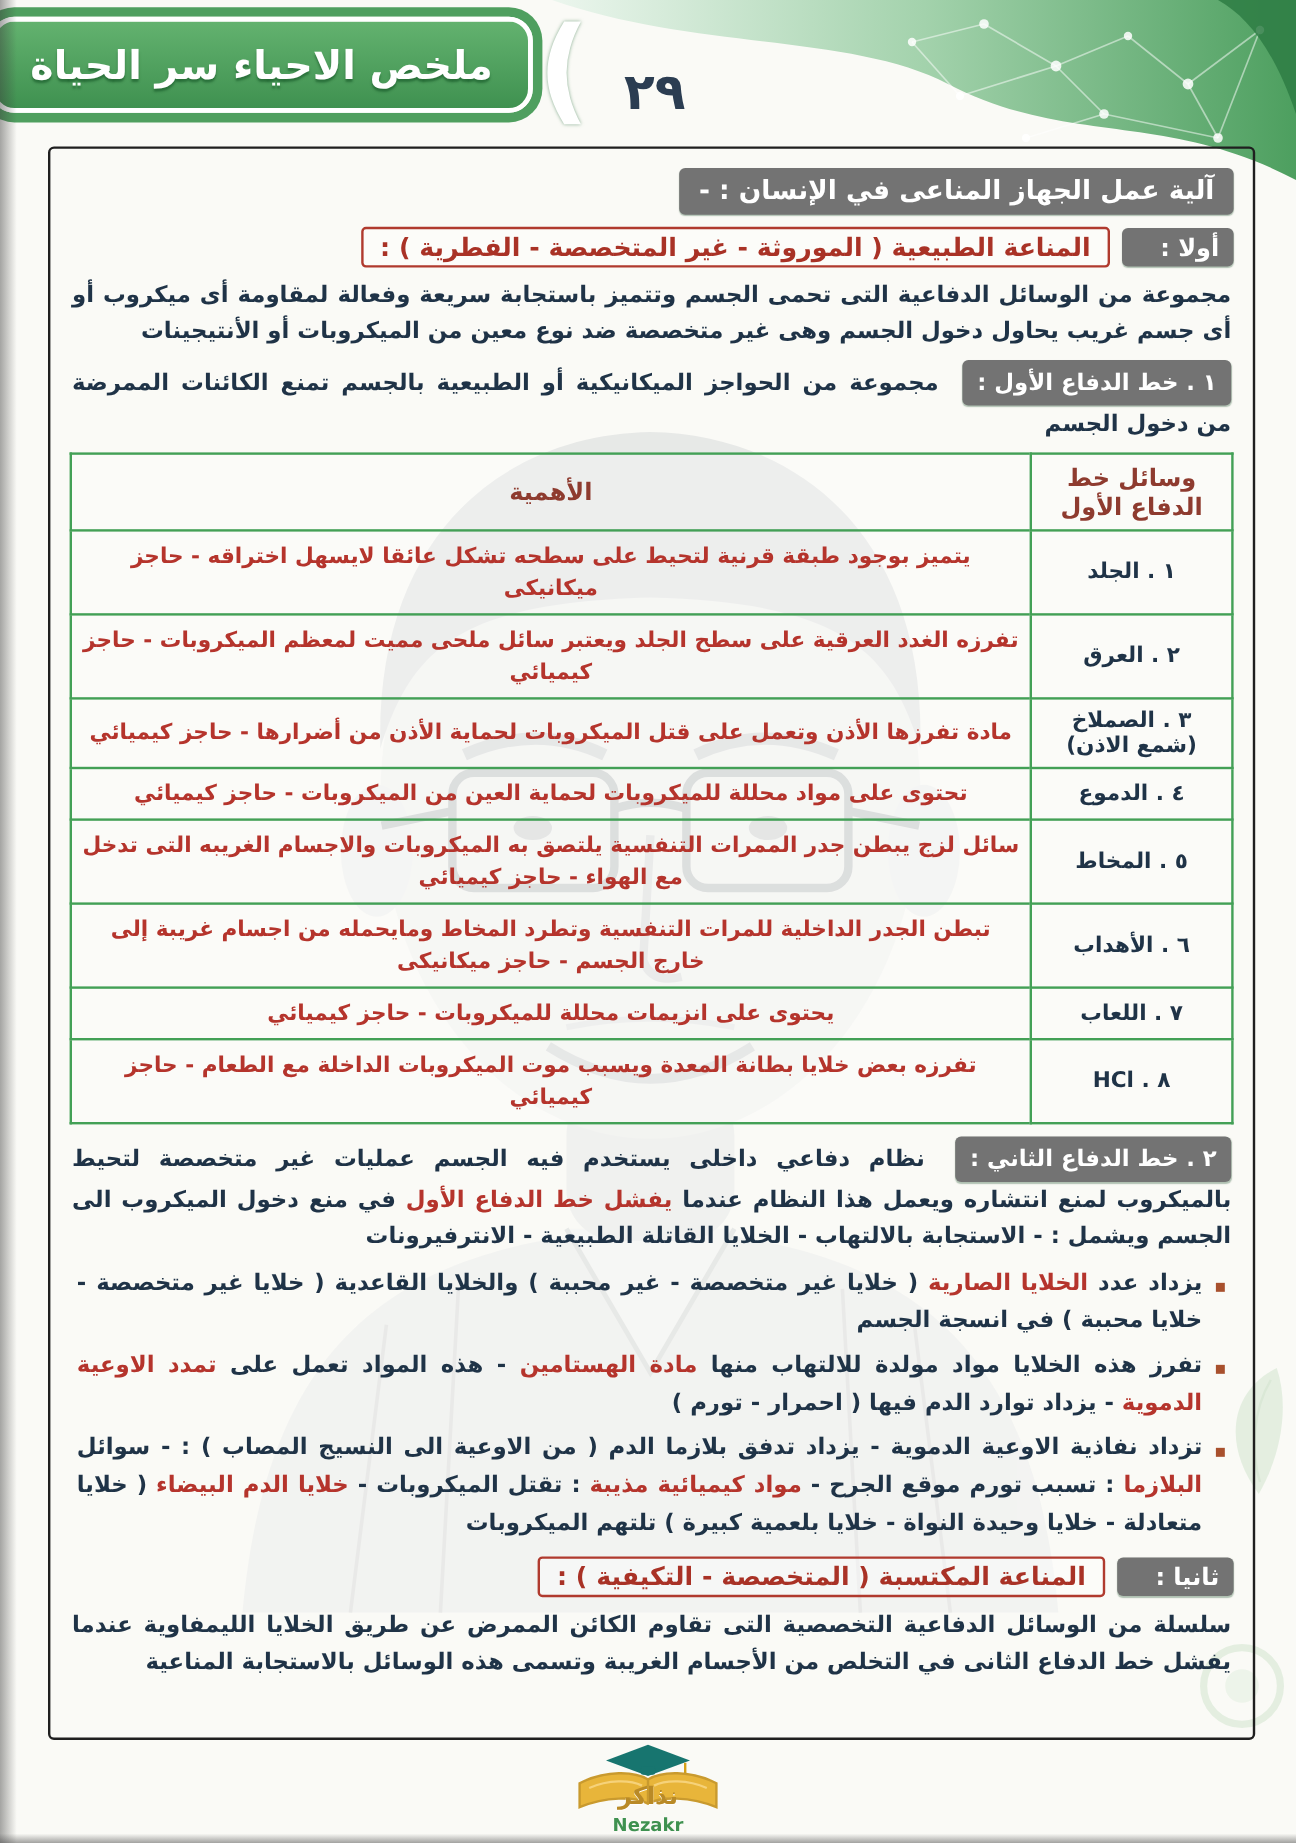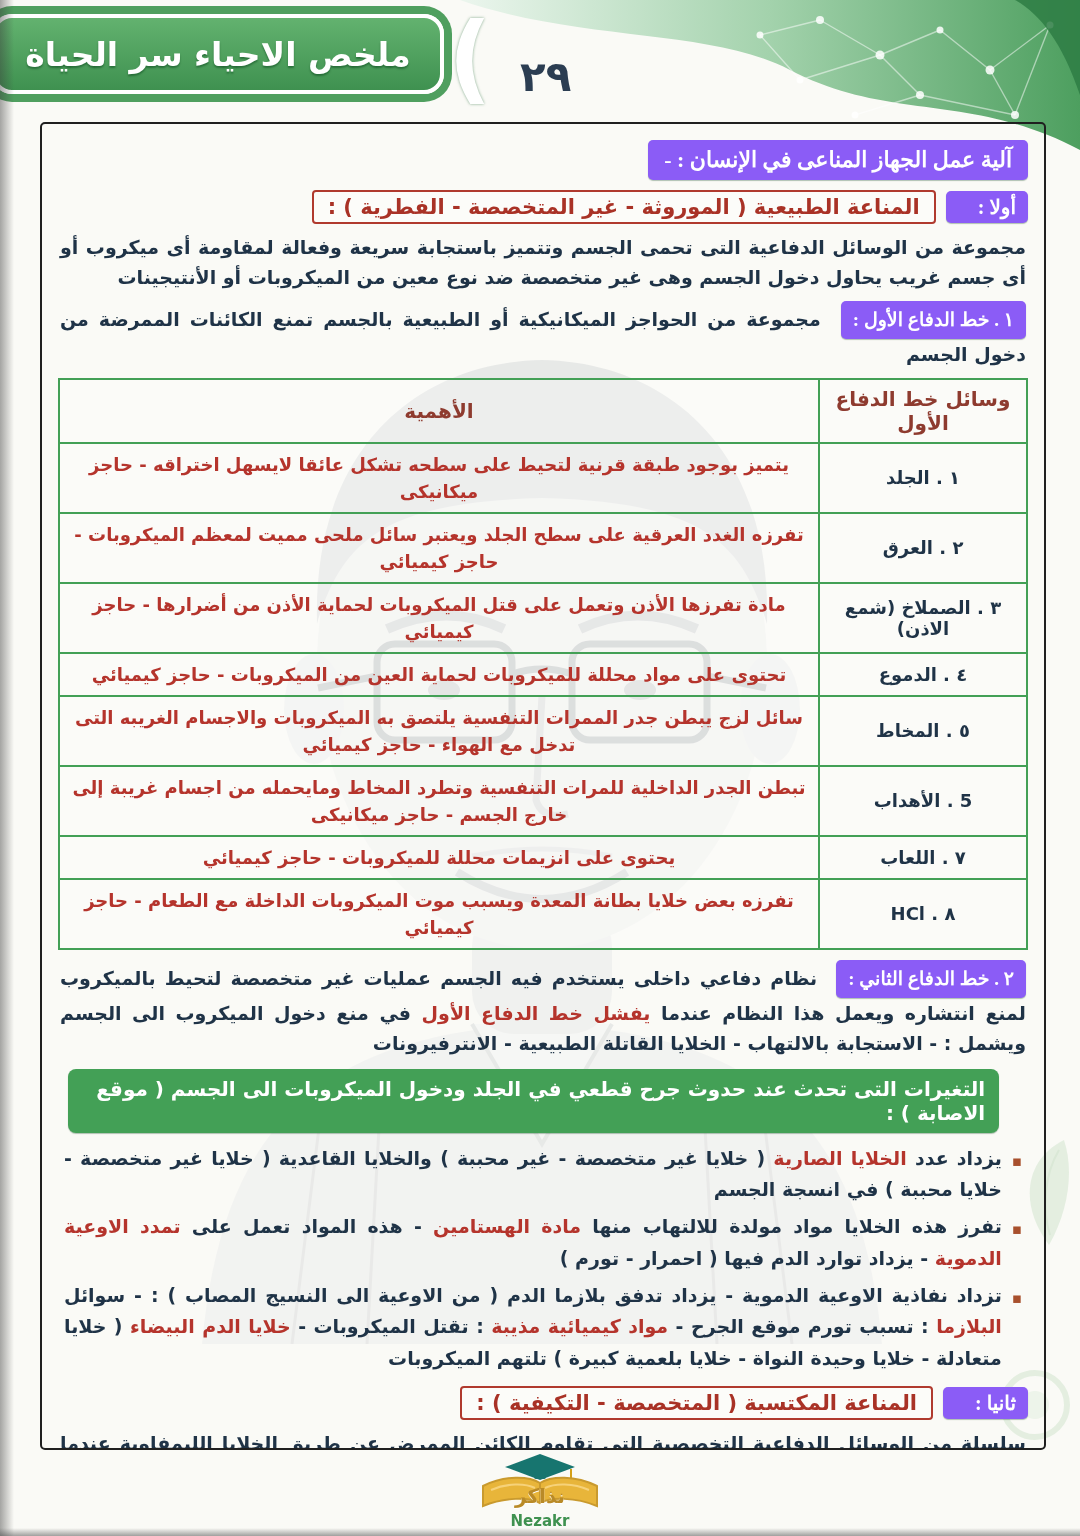--- a/index.html
+++ b/index.html
@@ -55,24 +55,23 @@
   .frame {
     position:absolute; top:122px; left:40px; right:34px; bottom:86px;
     border:2px solid #1f1f1f; border-radius:5px;
     padding:14px 16px; direction:rtl; overflow:hidden;
     background:transparent; z-index:2;
   }
   .face { position:absolute; top:120px; left:90px; width:820px; height:1100px; opacity:.42; z-index:0; }
   .content { position:relative; z-index:1; }
 
   .green-box {
-    background:#8b5cf6; color:#ffffff; font-weight:bold;
+    background:#737373; color:#ffffff; font-weight:bold;
     padding:4px 12px; border-radius:5px; display:inline-block;
     box-shadow:0 1px 1px rgba(0,60,20,.3);
-    font-family:Liberation Serif, serif;
   }
   .main-title-row { margin:2px 0 10px 0; }
   .main-title { font-size:22px; padding:7px 16px; }
 
   .label-row { margin:0 0 8px 0; display:flex; align-items:center; gap:10px; }
   .label-row .green-box { font-size:20px;padding-left:32px; }
   .red-frame {
     border:2.5px solid #b03a2e; color:#a93226; border-radius:4px;
     padding:3px 14px; font-weight:bold; font-size:21px; display:inline-block;
     background:rgba(255,255,255,.35);
@@ -88,21 +87,21 @@
 
   table.defense {
     width:100%; border-collapse:collapse; margin:8px 0 10px 0;
     background:rgba(255,255,255,.25);
   }
   table.defense th, table.defense td {
     border:2.4px solid #43a056; text-align:center; vertical-align:middle;
     padding:7px 8px; font-weight:bold;
   }
   table.defense th { color:#8e3b2f; font-size:20px; }
-  th.means-col, td.means { width:208px; }
+  th.means-col, td.means { width:168px; }
   td.means { color:#1f3347; font-size:18px;margin-left:40px; }
   td.imp   { color:#b5342c; font-size:18px; line-height:1.5; }
 
   .green-banner {
     display:block; width:96%; margin:10px auto 10px 10px;
     background:#43a056; color:#ffffff; font-weight:bold; font-size:20px;
     padding:8px 14px; border-radius:8px; text-align:right;
     box-shadow:0 1px 1px rgba(0,60,20,.3);
   }
 
@@ -253,40 +252,39 @@
           </tr>
           <tr>
             <td class="means">٤ .  الدموع</td>
             <td class="imp">تحتوى على مواد محللة للميكروبات لحماية العين من الميكروبات - حاجز كيميائي</td>
           </tr>
           <tr>
             <td class="means">٥ .  المخاط</td>
             <td class="imp">سائل لزج يبطن جدر الممرات التنفسية يلتصق به الميكروبات والاجسام الغريبه التى تدخل مع الهواء - حاجز كيميائي</td>
           </tr>
           <tr>
-            <td class="means">5 .  الأهداب</td>
+            <td class="means">٦ .  الأهداب</td>
             <td class="imp">تبطن الجدر الداخلية للمرات التنفسية وتطرد المخاط ومايحمله من اجسام غريبة إلى خارج الجسم - حاجز ميكانيكى</td>
           </tr>
           <tr>
             <td class="means">٧ .  اللعاب</td>
             <td class="imp">يحتوى على انزيمات محللة للميكروبات - حاجز كيميائي</td>
           </tr>
           <tr>
             <td class="means">٨ .  HCl</td>
             <td class="imp">تفرزه بعض خلايا بطانة المعدة ويسبب موت الميكروبات الداخلة مع الطعام - حاجز كيميائي</td>
           </tr>
         </tbody>
       </table>
 
       <p class="para">
         <span class="green-box inline-label">٢ . خط الدفاع الثاني :</span>
         <span><span class="seg-dark">نظام دفاعي داخلى يستخدم فيه الجسم عمليات غير متخصصة لتحيط بالميكروب لمنع انتشاره ويعمل هذا النظام عندما </span><span class="seg-red">يفشل خط الدفاع الأول</span><span class="seg-dark"> في منع دخول الميكروب الى الجسم ويشمل : - الاستجابة بالالتهاب - الخلايا القاتلة الطبيعية - الانترفيرونات</span></span>
       </p>
 
-      <div class="green-banner">التغيرات التى تحدث عند حدوث جرح قطعي في الجلد ودخول الميكروبات الى الجسم ( موقع الاصابة ) :</div>
 
       <div class="bullet">
         <span class="bullet-mark">▪</span>
         <span><span class="seg-dark">يزداد عدد </span><span class="seg-red">الخلايا الصارية</span><span class="seg-dark"> ( خلايا غير متخصصة - غير محببة ) والخلايا القاعدية ( خلايا غير متخصصة - خلايا محببة ) في انسجة الجسم</span></span>
       </div>
       <div class="bullet">
         <span class="bullet-mark">▪</span>
         <span><span class="seg-dark">تفرز هذه الخلايا مواد مولدة للالتهاب منها </span><span class="seg-red">مادة الهستامين</span><span class="seg-dark"> - هذه المواد تعمل على </span><span class="seg-red">تمدد الاوعية الدموية</span><span class="seg-dark"> - يزداد توارد الدم فيها ( احمرار - تورم )</span></span>
       </div>
       <div class="bullet">

